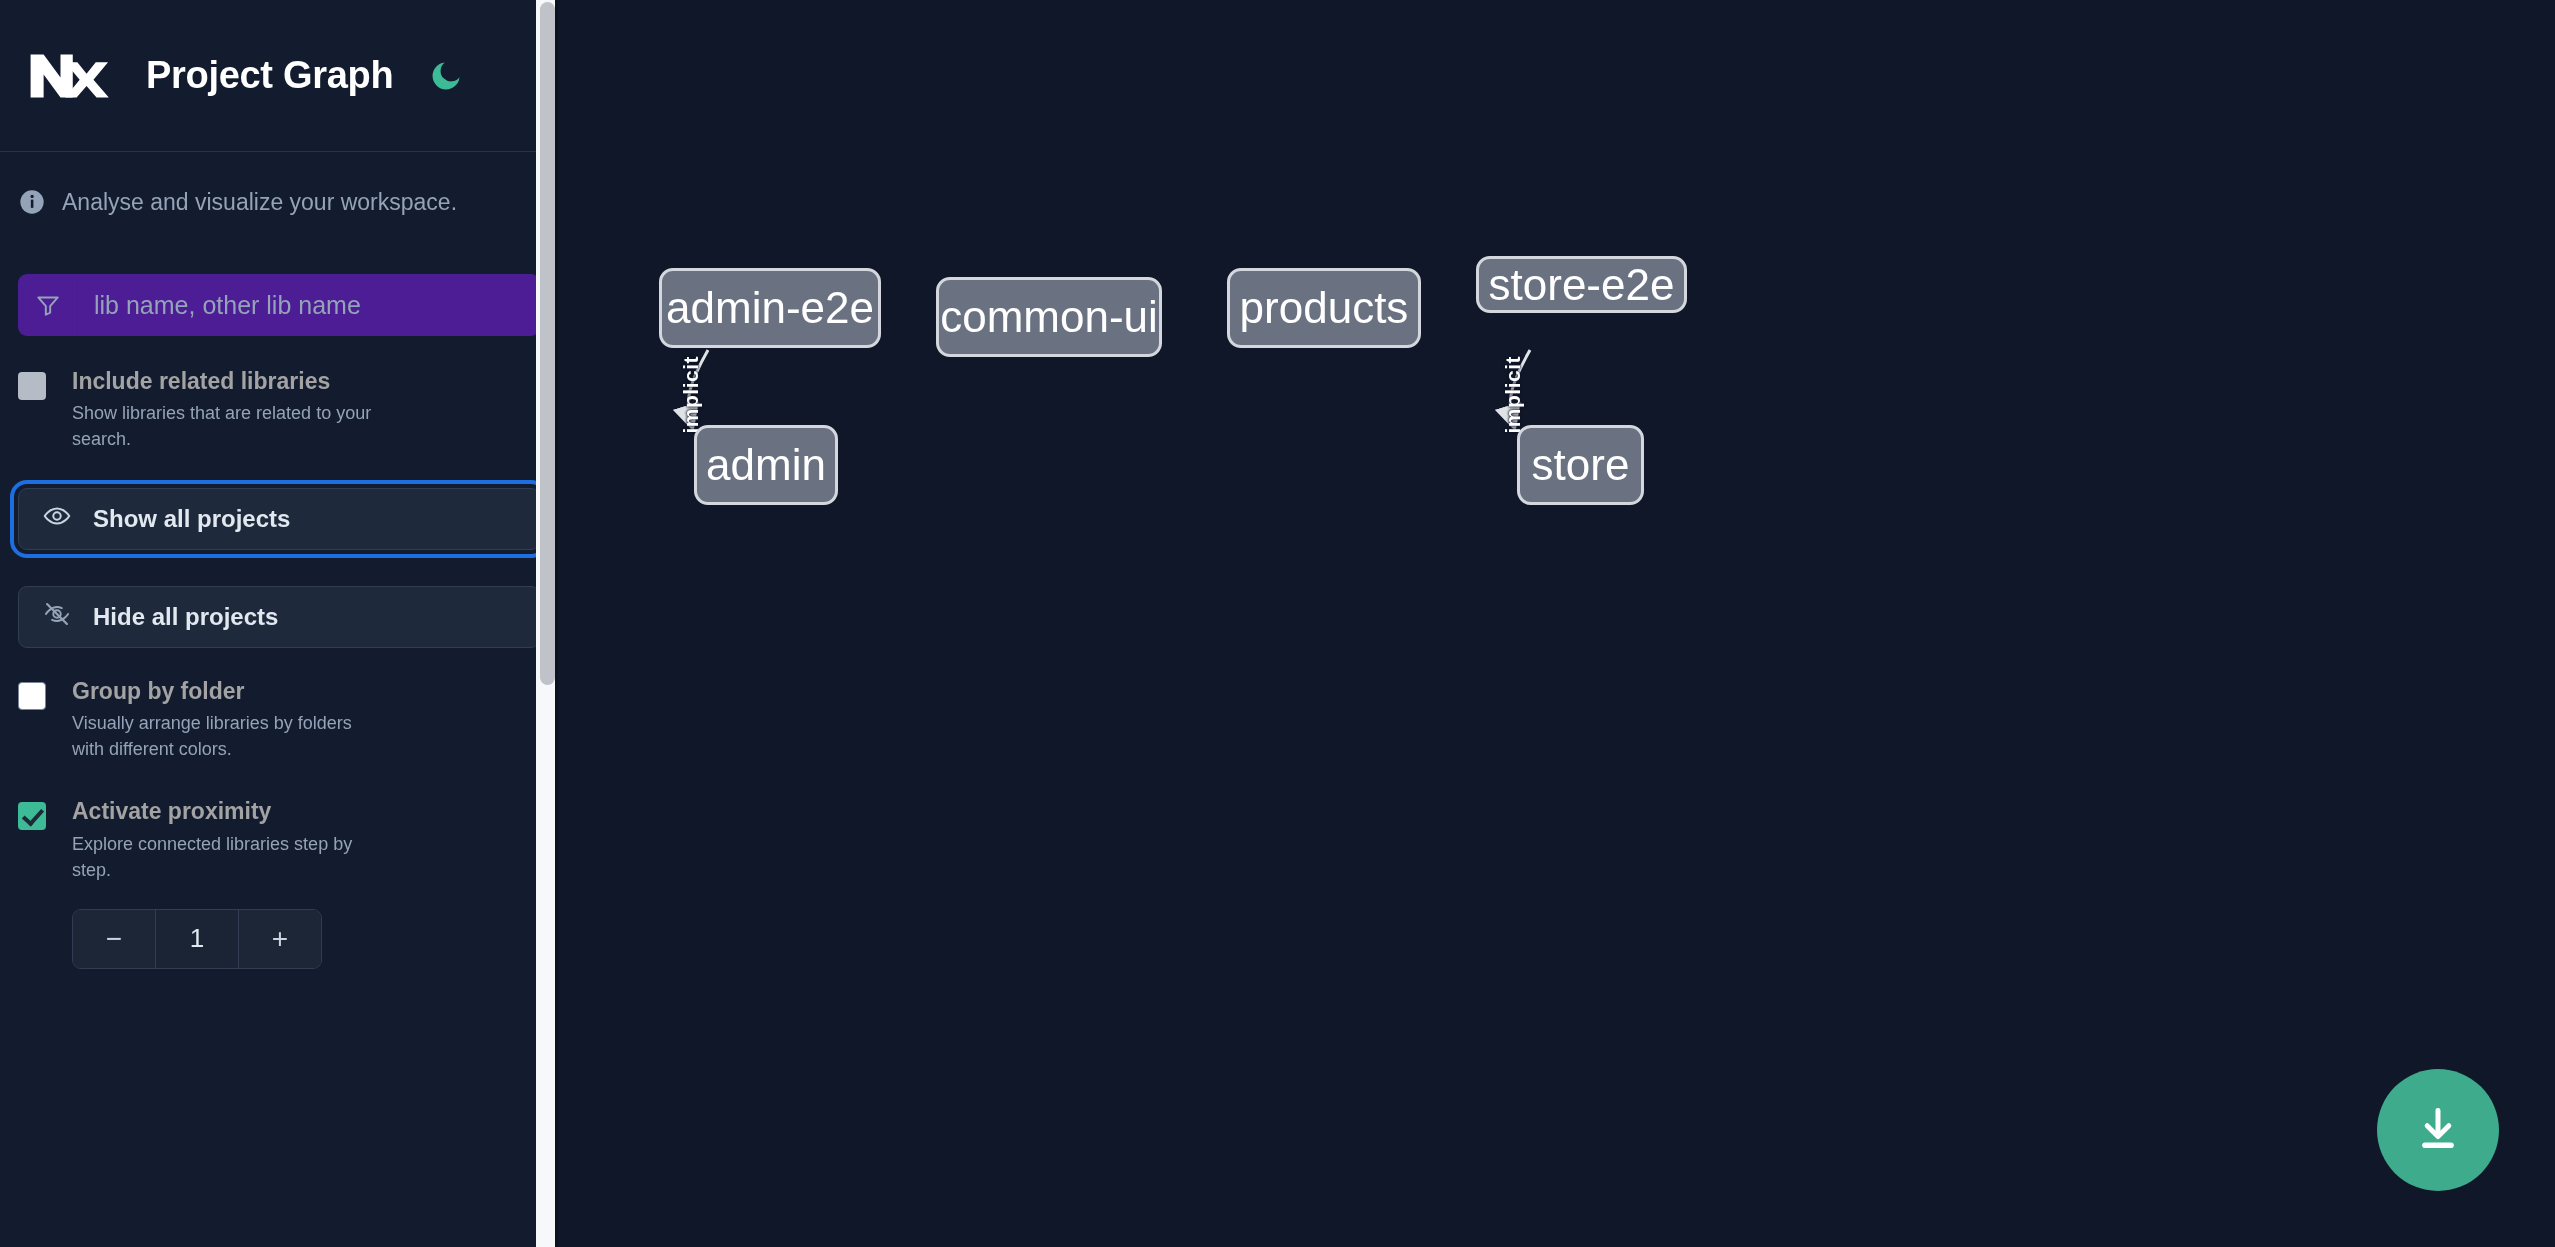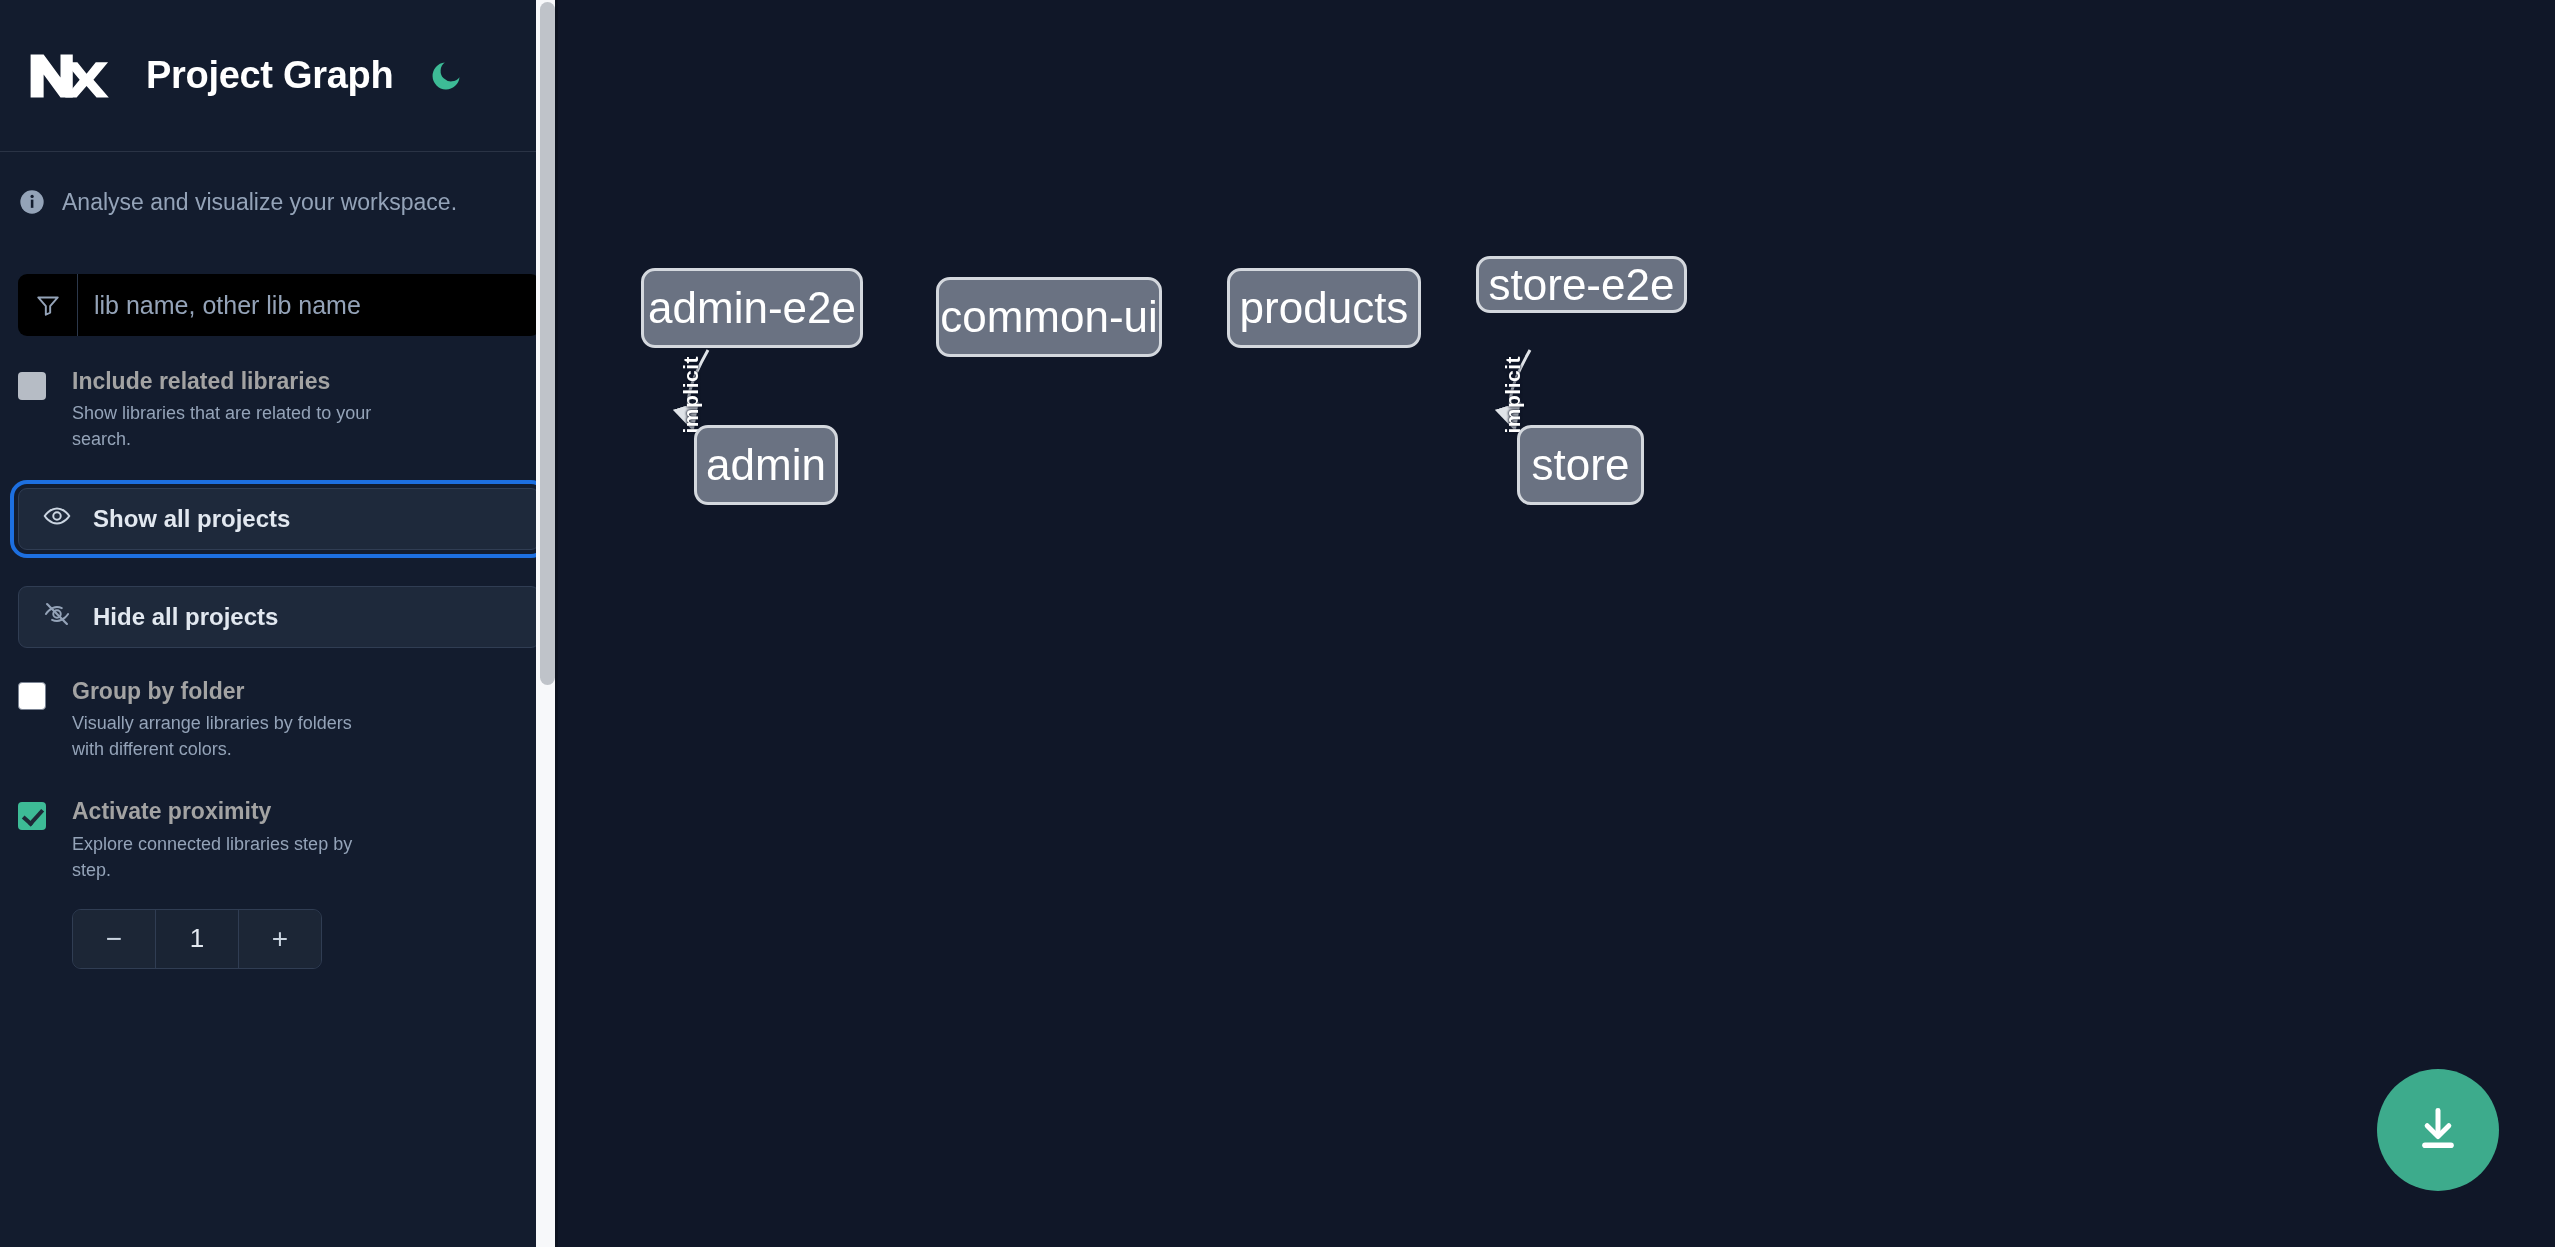--- a/index.html
+++ b/index.html
@@ -42,21 +42,21 @@
   .tagline {
     display: flex; align-items: center; gap: 16px;
     height: 100px;
   }
   .info-icon { width: 28px; height: 28px; flex: 0 0 28px; }
   .tagline-text { font-size: 23px; color: #94a3b8; }
 
   .search-wrap {
     display: flex; align-items: stretch;
     height: 62px;
-    background: #000000;
+    background: #4c1d95;
     border-radius: 9px;
     overflow: hidden;
     margin-top: 22px;
   }
   .search-icon-box {
     width: 60px; display: flex; align-items: center; justify-content: center;
     border-right: 1px solid #2c384b;
     flex: 0 0 60px;
   }
   .search-input {
@@ -275,21 +275,21 @@
           <path d="M0,0 L9,4.5 L0,9 z" fill="#dfe3e8"></path>
         </marker>
       </defs>
       <path d="M 150 350 C 132 382, 126 400, 133 423" fill="none" stroke="#dfe3e8" stroke-width="3" marker-end="url(#ah)"></path>
       <path d="M 972 350 C 954 382, 948 400, 955 423" fill="none" stroke="#dfe3e8" stroke-width="3" marker-end="url(#ah)"></path>
     </svg>
 
     <div class="edge-label" style="left:121px; top:356px;">implicit</div>
     <div class="edge-label" style="left:943px; top:356px;">implicit</div>
 
-    <div class="gnode" style="left:83px;  top:268px; width:222px; height:80px;">
+    <div class="gnode" style="left:101px;  top:268px; width:222px; height:80px;">
       <span>admin-e2e</span>
     </div>
     <div class="gnode" style="left:378px; top:277px; width:226px; height:80px;">
       <span>common-ui</span>
     </div>
     <div class="gnode" style="left:669px; top:268px; width:194px; height:80px;">
       <span>products</span>
     </div>
     <div class="gnode" style="left:918px; top:256px; width:211px; height:57px;">
       <span>store-e2e</span>

